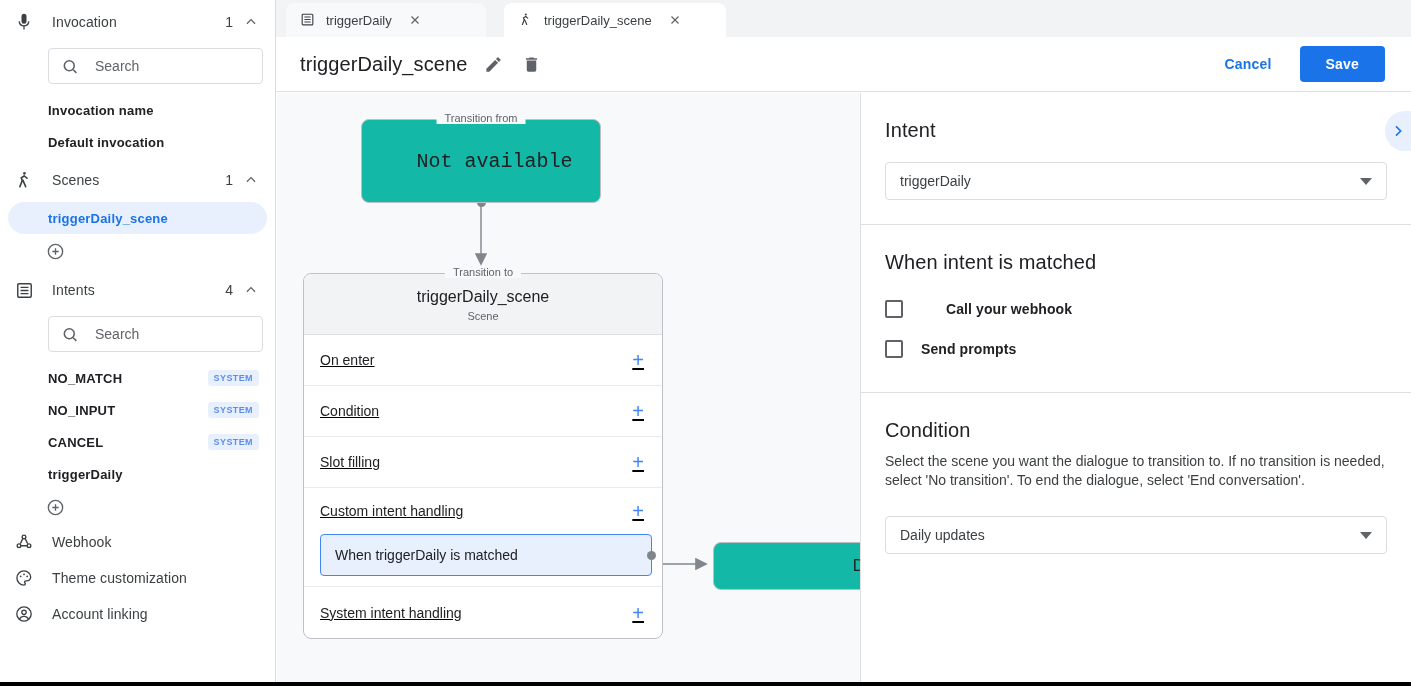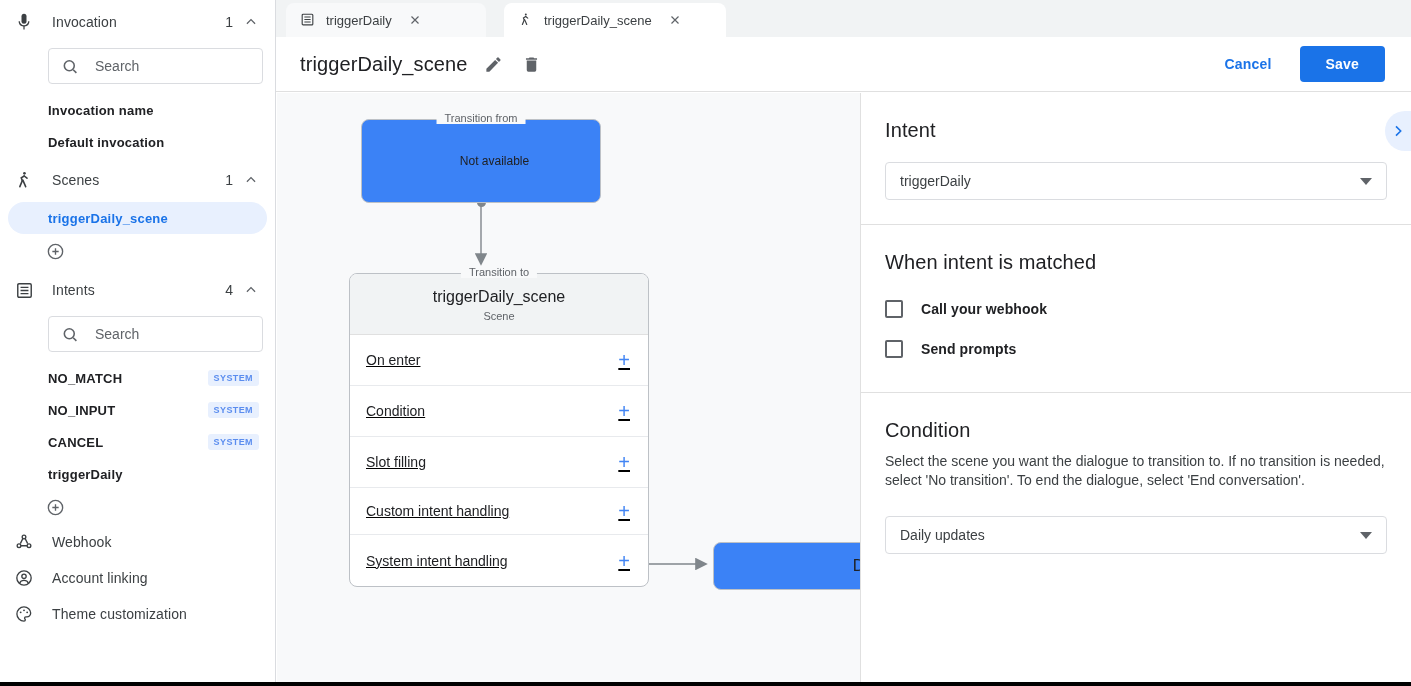--- a/index.html
+++ b/index.html
@@ -91,34 +91,34 @@
     padding: 10px 26px; border-radius: 4px; cursor: pointer; margin-left: 14px;
     font-family: "Liberation Sans", sans-serif; letter-spacing: .2px;
   }
 
   
   #canvas {
     position: absolute; left: 277px; top: 93px; right: 551px; bottom: 4px;
     background: #f8f9fa; overflow: hidden;
   }
   .fs {
-    position: absolute; border: 1px solid #bdc1c6; border-radius: 8px; background: #3b82f6; padding-left: 27px;
+    position: absolute; border: 1px solid #bdc1c6; border-radius: 8px; background: #14b8a6; padding-left: 27px;
   }
   .fs-legend {
     position: absolute; top: -8px; left: 50%; transform: translateX(-50%);
     background: #f8f9fa; padding: 0 8px; font-size: 11px; color: #5f6368; white-space: nowrap;
   }
   .node-from {
     left: 84px; top: 26px; width: 240px; height: 84px;
     display: flex; align-items: center; justify-content: center;
   }
-  .node-from .txt { font-size: 12px; color: #202124; }
+  .node-from .txt { font-size: 20px; color: #202124; font-family: Liberation Mono, monospace; }
 
   .node-scene {
-    left: 26px; top: 180px; width: 300px; background: #fff; padding: 0; overflow: visible; margin-left: 46px;
+    left: 26px; top: 180px; width: 360px; background: #fff; padding: 0; overflow: visible;
   }
   .node-scene .hdr {
     background: #f1f3f4; border-radius: 7px 7px 0 0; padding: 14px 0 12px; text-align: center;
     border-bottom: 1px solid #e0e0e0;
   }
   .node-scene .hdr .n1 { font-size: 16px; color: #202124; }
   .node-scene .hdr .n2 { font-size: 11px; color: #5f6368; margin-top: 4px; }
   .row {
     height: 51px; display: flex; align-items: center; padding: 0 18px 0 16px;
     border-bottom: 1px solid #e8eaed; cursor: pointer; text-decoration: underline;
@@ -284,37 +284,37 @@
           <circle cx="6" cy="16.5" r="2.2"></circle>
           <circle cx="18" cy="16.5" r="2.2"></circle>
         <path d="M10.6 8L7.6 14M13.4 8l3 6M8.3 16.5h7.4"></path>
       </svg>
     </span>
     <span class="sec-label">Webhook</span>
   </div>
   <div class="plain-item">
     <span class="sec-ico">
       <svg width="20" height="20" viewBox="0 0 24 24" fill="none" stroke="currentColor" stroke-width="1.6">
-        <circle cx="12" cy="12" r="8.6"></circle>
-          <circle cx="12" cy="10" r="2.6"></circle>
-        <path d="M6.7 18.2c.9-2.1 2.9-3.3 5.3-3.3s4.4 1.2 5.3 3.3"></path>
-      </svg>
-    </span>
-    <span class="sec-label">Account linking</span>
-  </div>
-  <div class="plain-item">
-    <span class="sec-ico">
-      <svg width="20" height="20" viewBox="0 0 24 24" fill="none" stroke="currentColor" stroke-width="1.6">
         <path d="M12 3.5a8.5 8.5 0 1 0 0 17c1 0 1.6-.7 1.6-1.5 0-.4-.2-.8-.5-1.1-.3-.3-.4-.6-.4-1 0-.8.7-1.5 1.5-1.5h1.3a4.5 4.5 0 0 0 4.5-4.5c0-3.9-3.6-7.4-8-7.4z"></path>
         <circle cx="8" cy="10" r="1.1" fill="currentColor" stroke="none"></circle>
         <circle cx="12" cy="7.6" r="1.1" fill="currentColor" stroke="none"></circle>
         <circle cx="15.8" cy="10" r="1.1" fill="currentColor" stroke="none"></circle>
       </svg>
     </span>
     <span class="sec-label">Theme customization</span>
+  </div>
+  <div class="plain-item">
+    <span class="sec-ico">
+      <svg width="20" height="20" viewBox="0 0 24 24" fill="none" stroke="currentColor" stroke-width="1.6">
+        <circle cx="12" cy="12" r="8.6"></circle>
+          <circle cx="12" cy="10" r="2.6"></circle>
+        <path d="M6.7 18.2c.9-2.1 2.9-3.3 5.3-3.3s4.4 1.2 5.3 3.3"></path>
+      </svg>
+    </span>
+    <span class="sec-label">Account linking</span>
   </div>
   <div class="plain-item">
     
     
   </div>
 </div>
 
 <div id="tabstrip">
   <div class="tab inactive" style="left:10px;width:200px;">
     <span class="ticon">
@@ -400,20 +400,24 @@
     </div>
     <div class="row">
       <span class="rl">Slot filling</span>
       <span class="plus">+</span>
     </div>
     <div style="border-bottom:1px solid #e8eaed;">
       <div class="row" style="border-bottom:0;height:46px;">
         <span class="rl">Custom intent handling</span>
         <span class="plus">+</span>
       </div>
+      <div class="chip">
+        <span>When triggerDaily is matched</span>
+        <span class="dot" style="right:-5px;top:16px;"></span>
+      </div>
     </div>
     <div class="row">
       <span class="rl">System intent handling</span>
       <span class="plus">+</span>
     </div>
   </div>
 
   <div class="fs node-to-right">
 
     <span class="txt">Dail</span>
@@ -431,21 +435,21 @@
   <div class="rsec">
     <div class="rtitle">Intent</div>
     <div class="select">
       <span class="sv">triggerDaily</span>
       <span class="caret"></span>
     </div>
   </div>
 
   <div class="rsec" style="padding-bottom:34px;">
     <div class="rtitle">When intent is matched</div>
-    <div class="cbrow" style="margin-top:26px;">
+    <div class="cbrow" style="margin-top:26px;gap:25px;">
       <span class="cbox"></span>
       <span class="cblabel">Call your webhook</span>
     </div>
     <div class="cbrow">
       <span class="cbox"></span>
       <span class="cblabel">Send prompts</span>
     </div>
   </div>
 
   <div class="rsec">

